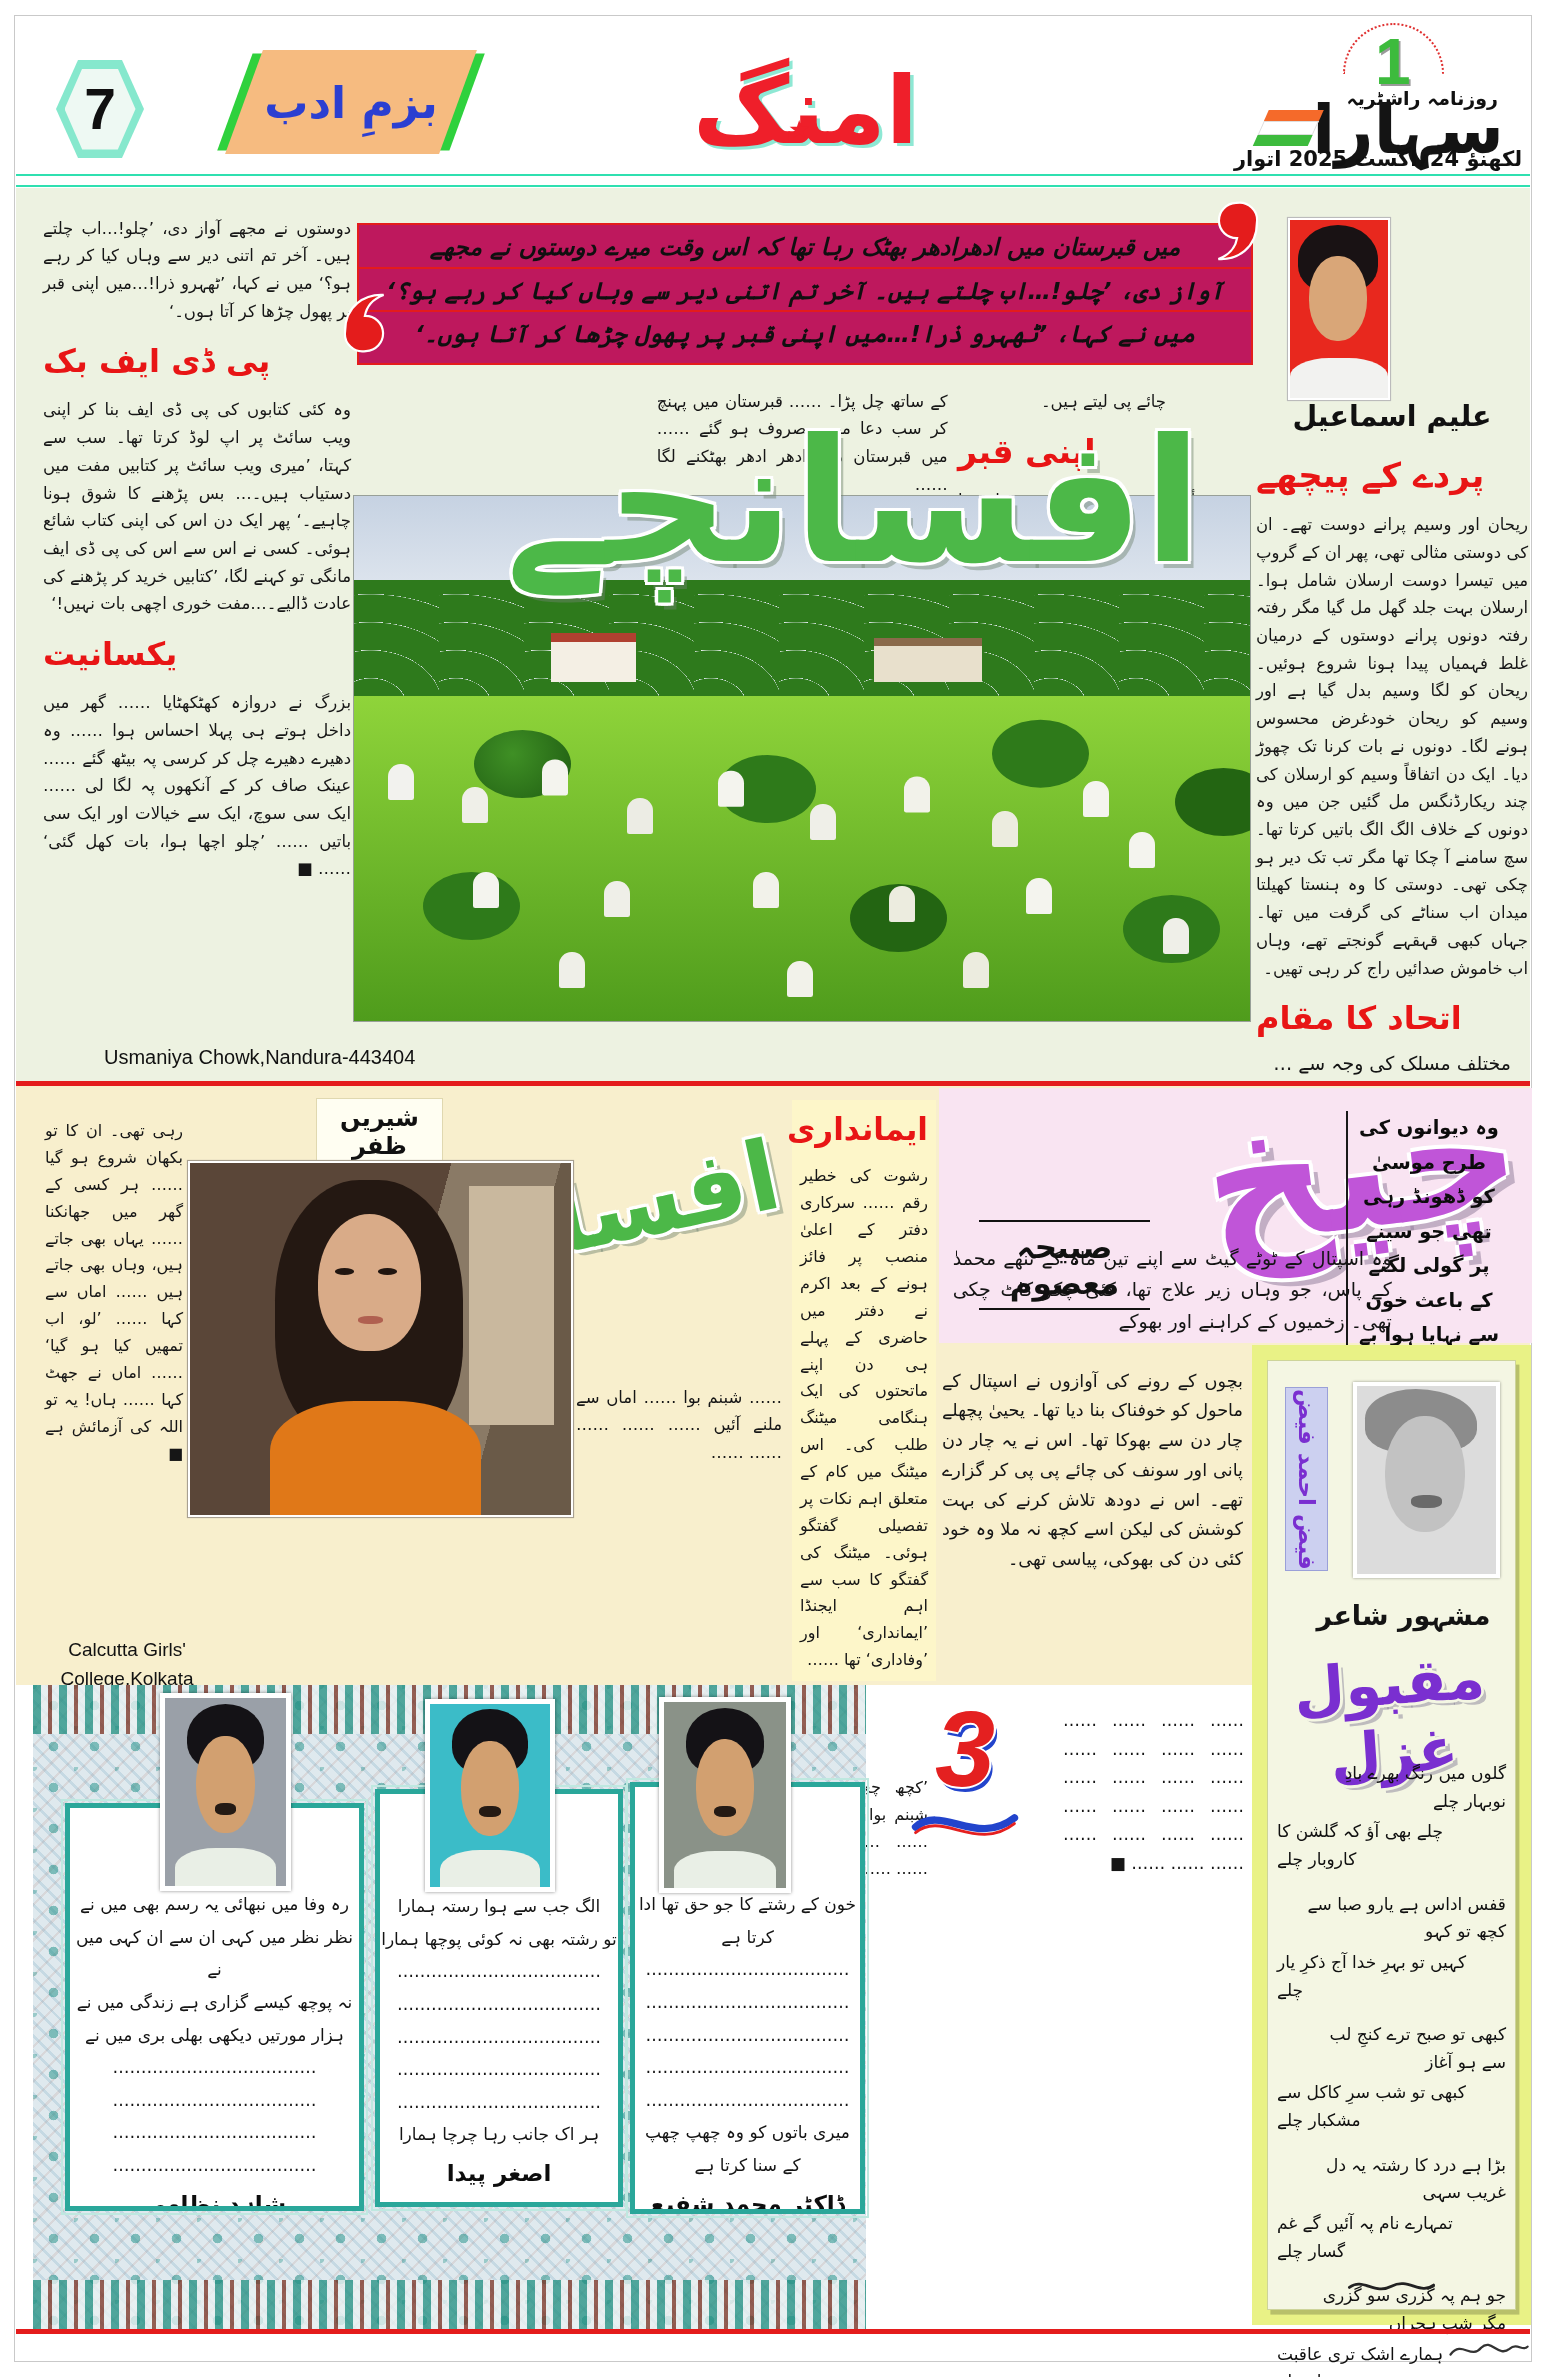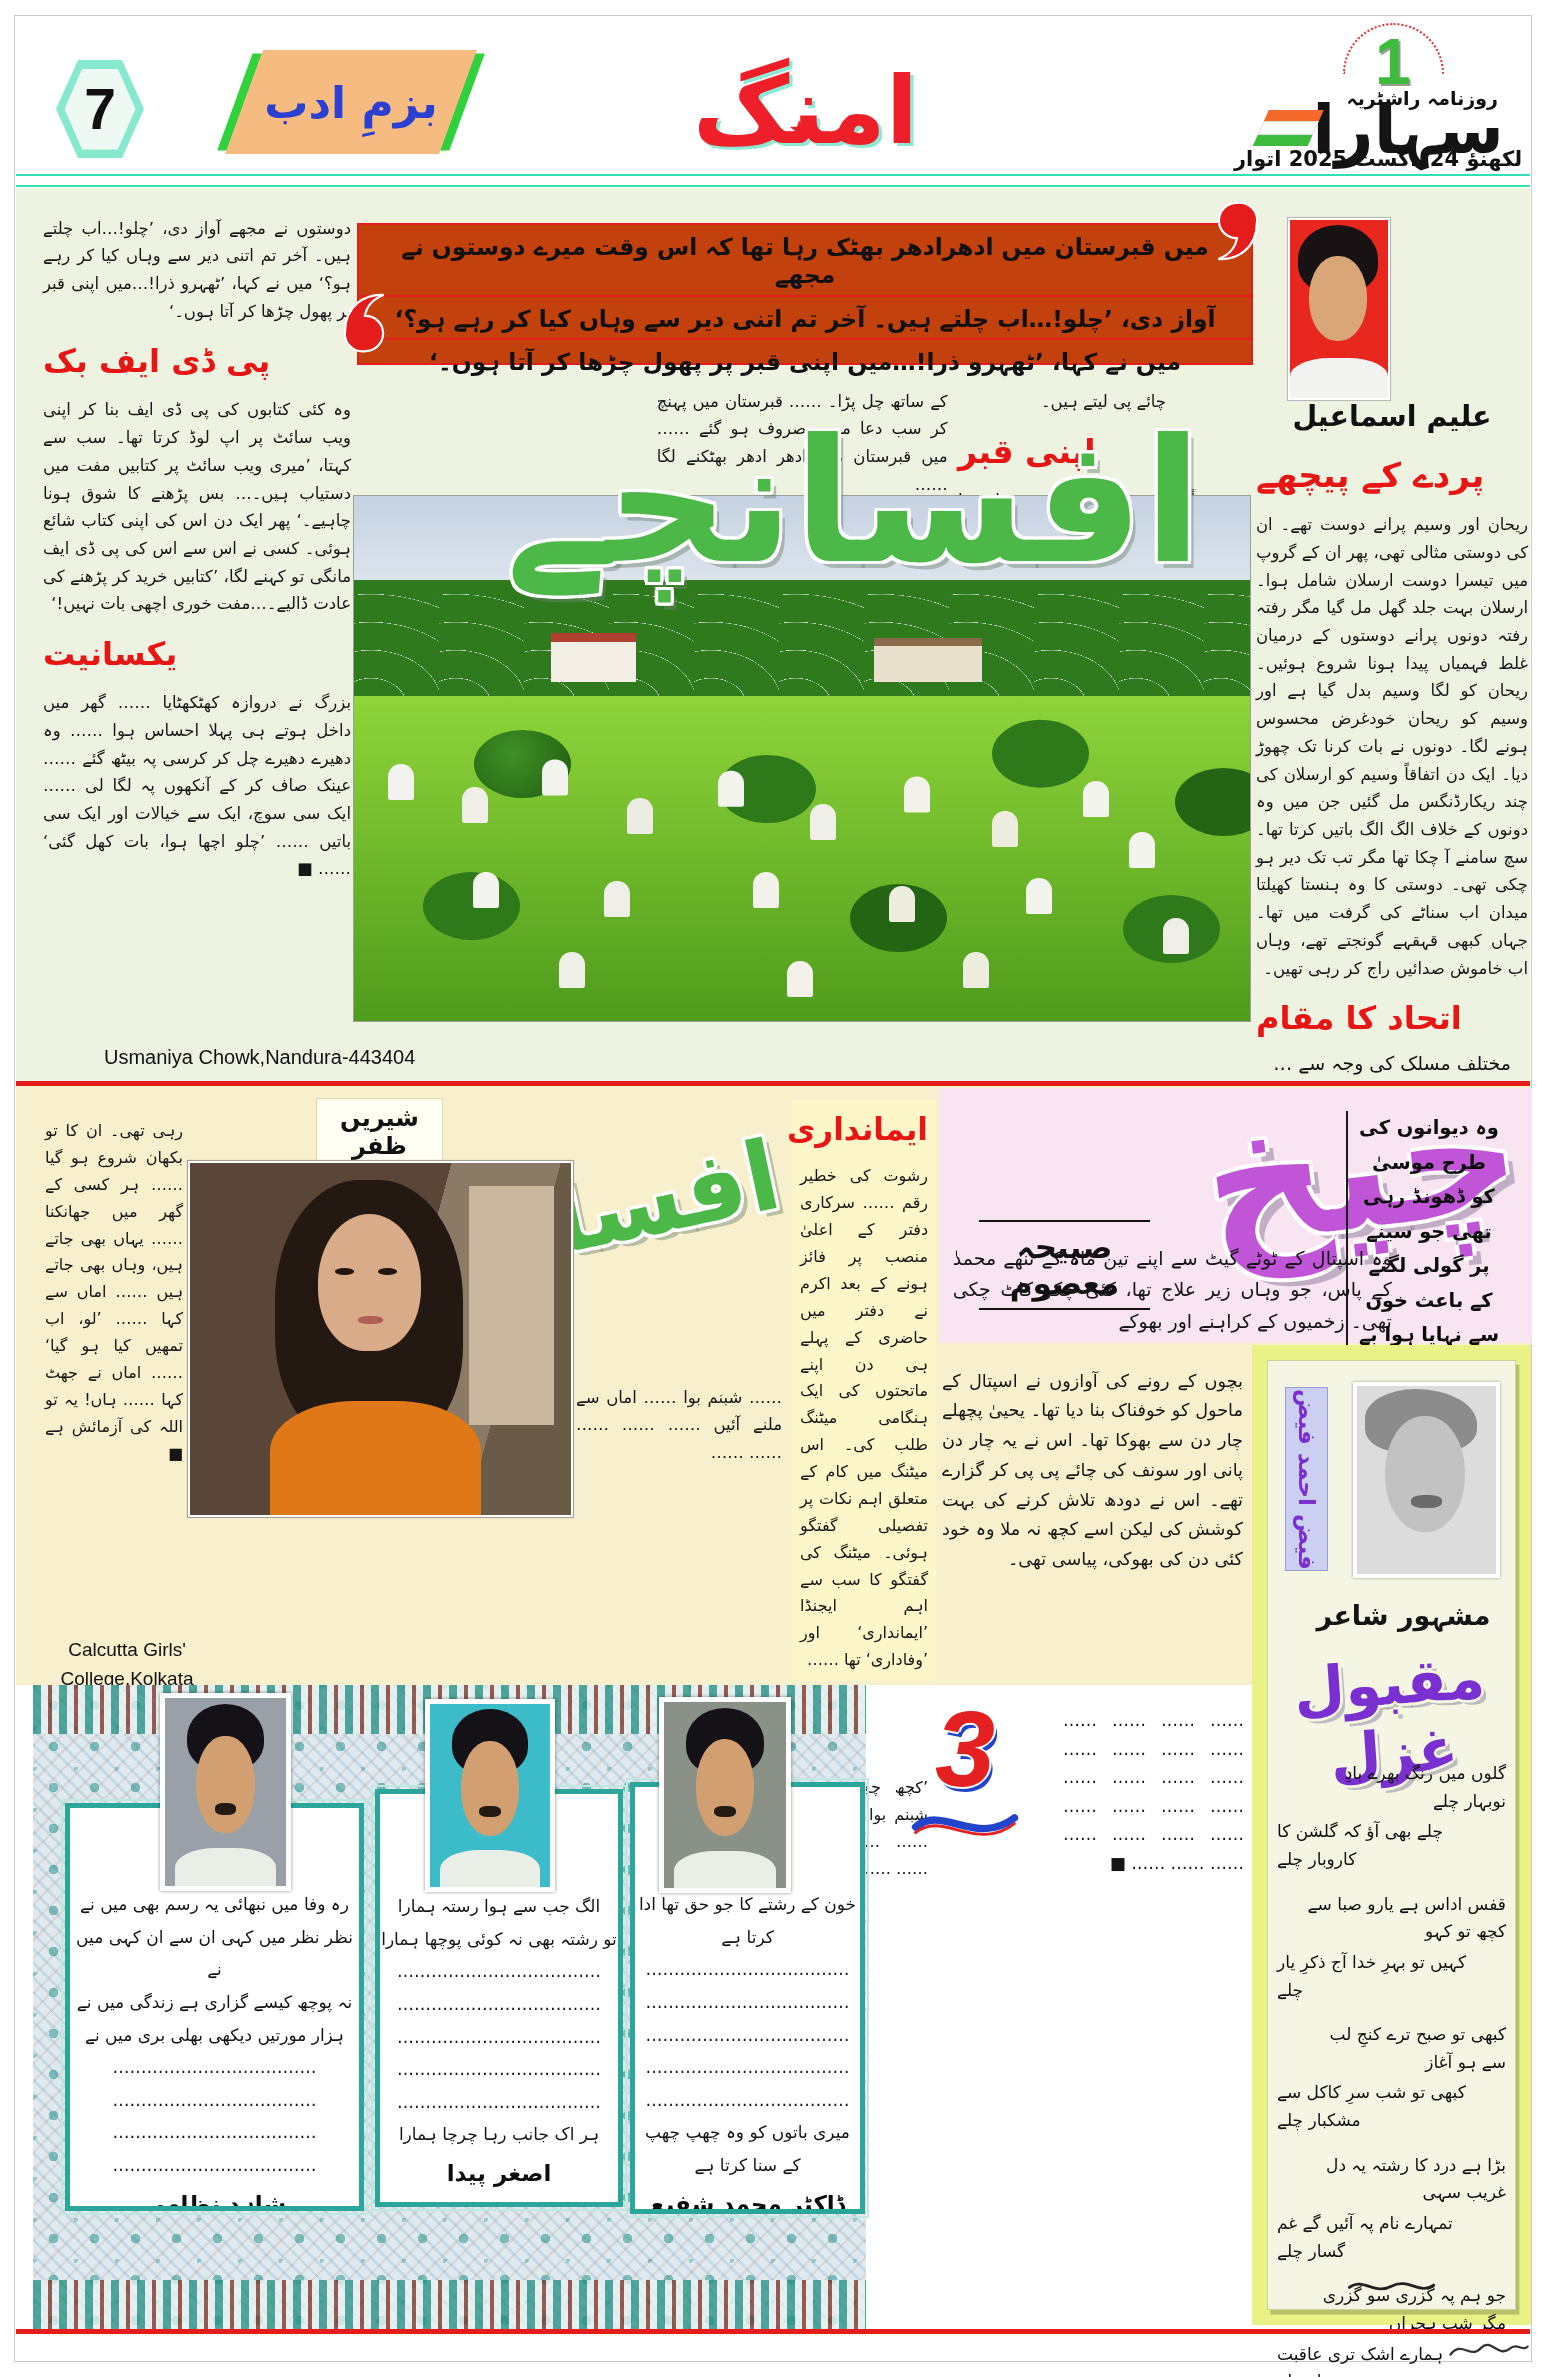--- a/index.html
+++ b/index.html
@@ -34,21 +34,21 @@
   .logo-flag i:nth-child(2){background:#ffffff;border:0.6px solid #ddd;}
   .logo-flag i:nth-child(3){background:#3dbb3d;}
   .dateline{left:1231px;top:147px;width:296px;text-align:center;font-size:21px;font-weight:bold;color:#111;}
   .rule-teal{left:17px;right:17px;top:174px;height:8.5px;border-top:2.8px solid #2fe0b0;border-bottom:2.8px solid #2fe0b0;}
   
   .band1{left:17px;top:188px;width:1514px;height:893px;background:#edf2e1;}
   .txt{font-size:16.5px;line-height:1.68;text-align:justify;color:#161616;}
   .rh{color:#e81515;font-weight:bold;text-align:left;}
   .s1-colL{left:44px;top:198px;width:308px;}
   .s1-colL .rh{font-size:32px;margin:15px 0 8px;}
-  .quote{left:358px;top:223px;width:892px;height:138px;background:#c2410c;border:2.3px solid #e41c1c;}
+  .quote{left:358px;top:223px;width:892px;height:138px;background:#be185d;border:2.3px solid #e41c1c;font-style:italic;}
   .quote .ql{display:block;text-align:center;font-weight:bold;font-size:23.4px;color:#101010;
         padding:8px 17px 5.7px;}
   .quote .ql.sep{border-top:2.3px solid #e41c1c;}
   .qmark{position:absolute;width:44px;height:62px;}
   .qm1{right:-6.8px;top:-25px;}
   .qm2{left:-15px;top:67px;transform:rotate(180deg);}
   .s1-mid{left:358px;top:371px;width:892px;height:121px;display:flex;gap:10.3px;flex-direction:row;}
   .s1-midcol{width:291px;}
   .s1-mid .rh{font-size:33px;margin:2.3px 0 4.6px;}
   .aphoto{left:1289px;top:218px;width:98px;height:178px;background:#e8281e;border:2.8px solid #fff;

